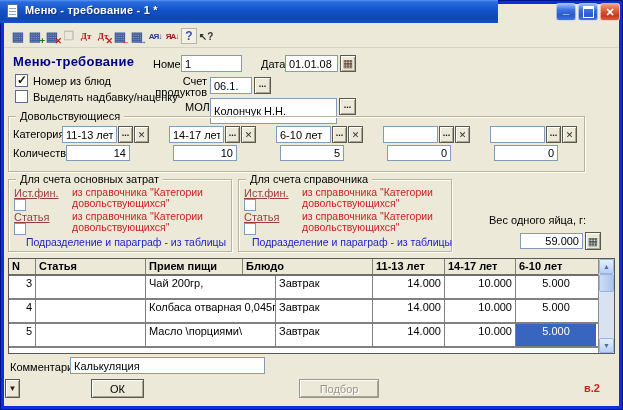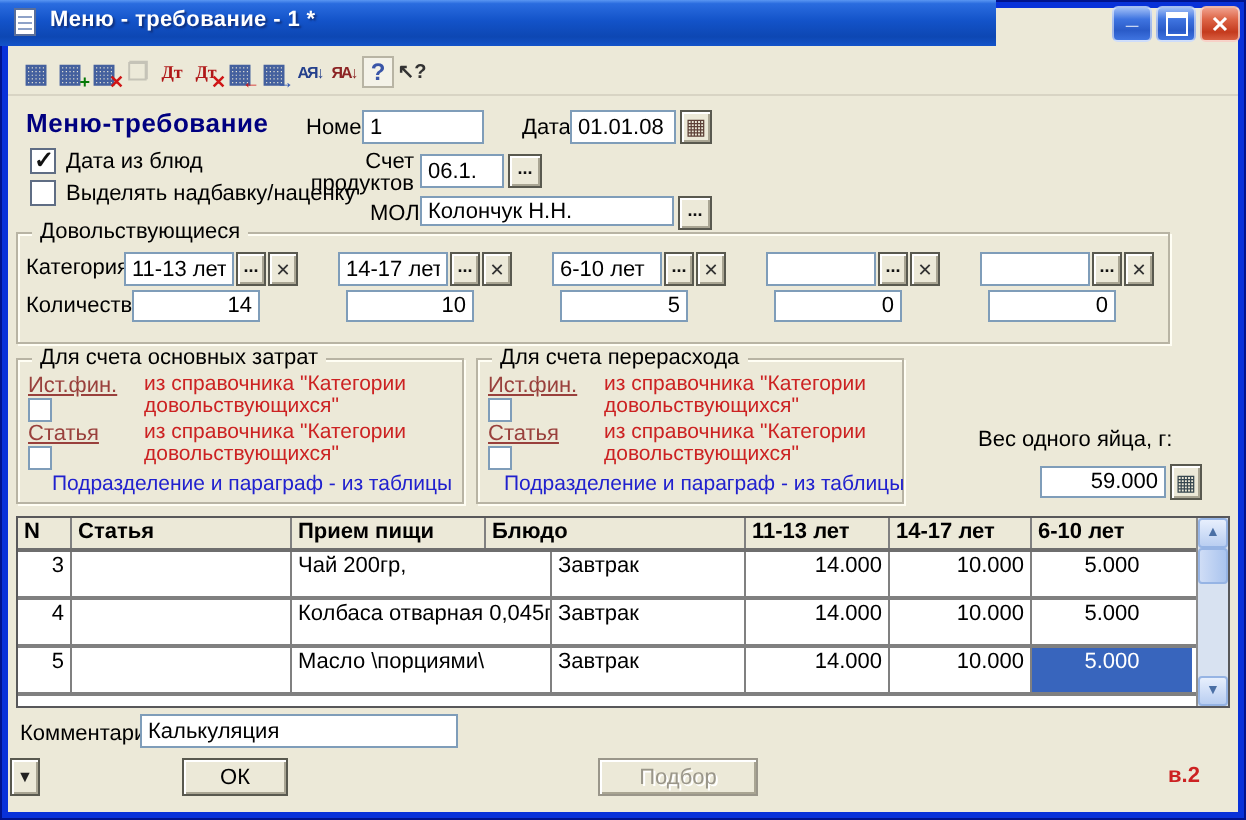--- a/index.html
+++ b/index.html
@@ -135,30 +135,30 @@
 
   <div class="form-title">Меню-требование</div>
 
   <span class="lbl" style="left:153px;top:58px">Номер</span>
   <input class="field" style="left: 181px; top: 55px; width: 61px; height: 17px;" value="1">
   <span class="lbl" style="left:261px;top:58px">Дата</span>
   <input class="field" style="left: 285px; top: 55px; width: 53px; height: 17px;" value="01.01.08">
   <span class="sqbtn cal" style="left:340px;top:55px;width:16px;height:17px"></span>
 
   <span class="checkbox on" style="left:15px;top:74px"></span>
-  <span class="lbl" style="left:33px;top:75px">Дата из блюд</span>
+  <span class="lbl" style="left:33px;top:75px">Номер из блюд</span>
   <span class="checkbox" style="left:15px;top:90px"></span>
   <span class="lbl" style="left:33px;top:91px">Выделять надбавку/наценку</span>
 
   <span class="lbl" style="left:150px;top:76px;width:57px;white-space:normal;text-align:right;line-height:11px">Счет продуктов</span>
   <input class="field" style="left: 210px; top: 77px; width: 42px; height: 17px;" value="06.1.">
   <span class="sqbtn dots" style="left:254px;top:77px;width:17px;height:17px"></span>
 
   <span class="lbl" style="left:185px;top:101px">МОЛ</span>
-  <input class="field" style="left: 210px; top: 98px; width: 127px; height: 15px;" value="Колончук Н.Н.">
+  <input class="field" style="left: 210px; top: 98px; width: 127px; height: 26px;" value="Колончук Н.Н.">
   <span class="sqbtn dots" style="left:339px;top:98px;width:17px;height:17px"></span>
 
   <div class="groupbox" style="left:8px;top:116px;width:577px;height:56px">
     <span class="legend">Довольствующиеся</span>
   </div>
   <span class="lbl" style="left:13px;top:128px">Категория</span>
   <input class="field" style="left: 62px; top: 126px; width: 55px; height: 17px;" value="11-13 лет">
   <span class="sqbtn dots" style="left:118px;top:126px;width:15px;height:17px"></span>
   <span class="sqbtn xbtn" style="left:134px;top:126px;width:15px;height:17px"></span>
   <input class="field" style="left: 169px; top: 126px; width: 55px; height: 17px;" value="14-17 лет">
@@ -185,21 +185,21 @@
   </div>
   <span class="redlink" style="left:14px;top:187px">Ист.фин.</span>
   <span class="mini" style="left:14px;top:199px"></span>
   <span class="rednote" style="left:72px;top:187px;width:155px">из справочника "Категории довольствующихся"</span>
   <span class="redlink" style="left:14px;top:211px">Статья</span>
   <span class="mini" style="left:14px;top:223px"></span>
   <span class="rednote" style="left:72px;top:211px;width:155px">из справочника "Категории довольствующихся"</span>
   <span class="bluenote" style="left:10px;top:236px;width:220px">Подразделение и параграф - из таблицы</span>
 
   <div class="groupbox" style="left:238px;top:179px;width:214px;height:73px">
-    <span class="legend">Для счета перерасхода</span>
+    <span class="legend">Для счета справочника</span>
   </div>
   <span class="redlink" style="left:244px;top:187px">Ист.фин.</span>
   <span class="mini" style="left:244px;top:199px"></span>
   <span class="rednote" style="left:302px;top:187px;width:150px">из справочника "Категории довольствующихся"</span>
   <span class="redlink" style="left:244px;top:211px">Статья</span>
   <span class="mini" style="left:244px;top:223px"></span>
   <span class="rednote" style="left:302px;top:211px;width:150px">из справочника "Категории довольствующихся"</span>
   <span class="bluenote" style="left:240px;top:236px;width:210px">Подразделение и параграф - из таблицы</span>
 
   <span class="lbl" style="left:489px;top:214px">Вес одного яйца, г:</span>
@@ -247,20 +247,20 @@
       <div class="g-partial"></div>
     </div>
     <div class="vscroll">
       <span class="sb up"></span>
       <span class="sb-thumb"></span>
       <span class="sb down"></span>
     </div>
   </div>
 
   <span class="lbl" style="left:10px;top:361px">Комментарий:</span>
-  <input class="field" style="left: 70px; top: 357px; width: 159px; height: 17px;" value="Калькуляция">
+  <input class="field" style="left: 70px; top: 357px; width: 195px; height: 17px;" value="Калькуляция">
 
   <span class="sqbtn drop" style="left:5px;top:379px;width:15px;height:19px"></span>
   <span class="btn" style="left:91px;top:379px;width:53px">ОК</span>
   <span class="btn disabled" style="left:299px;top:379px;width:80px">Подбор</span>
   <span class="version">в.2</span>
 
 </div>
 
 </body></html>

